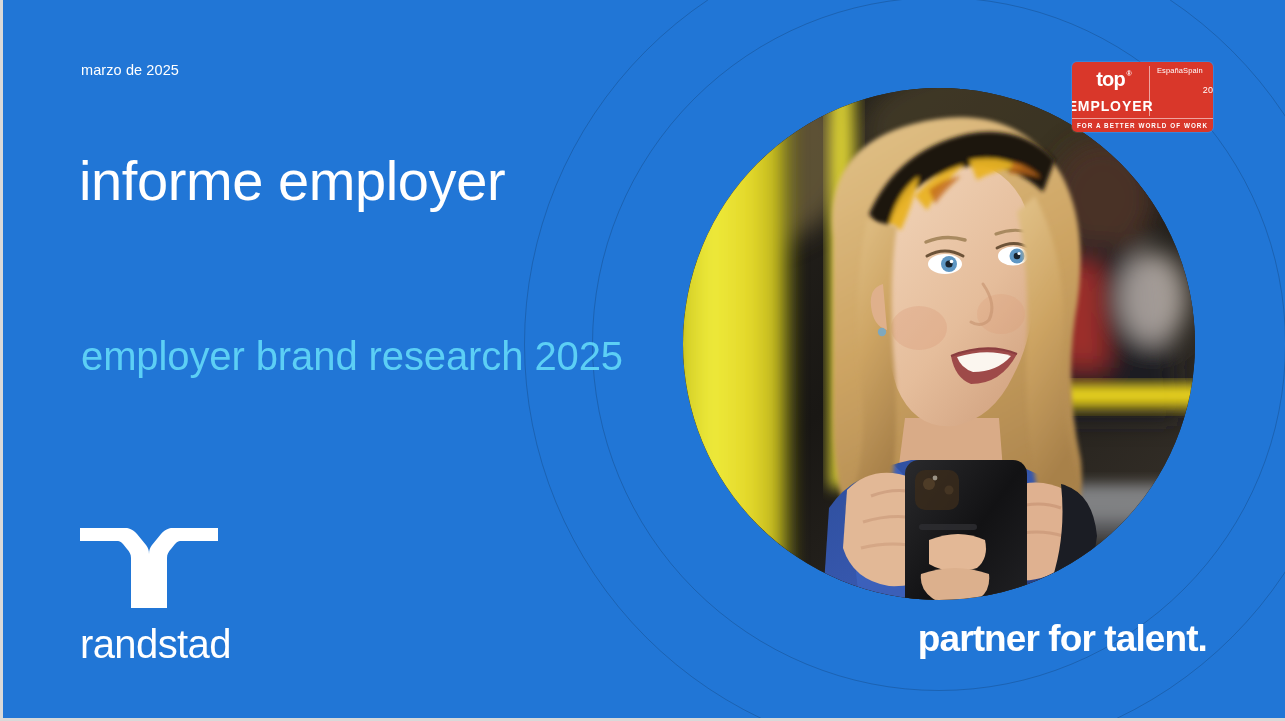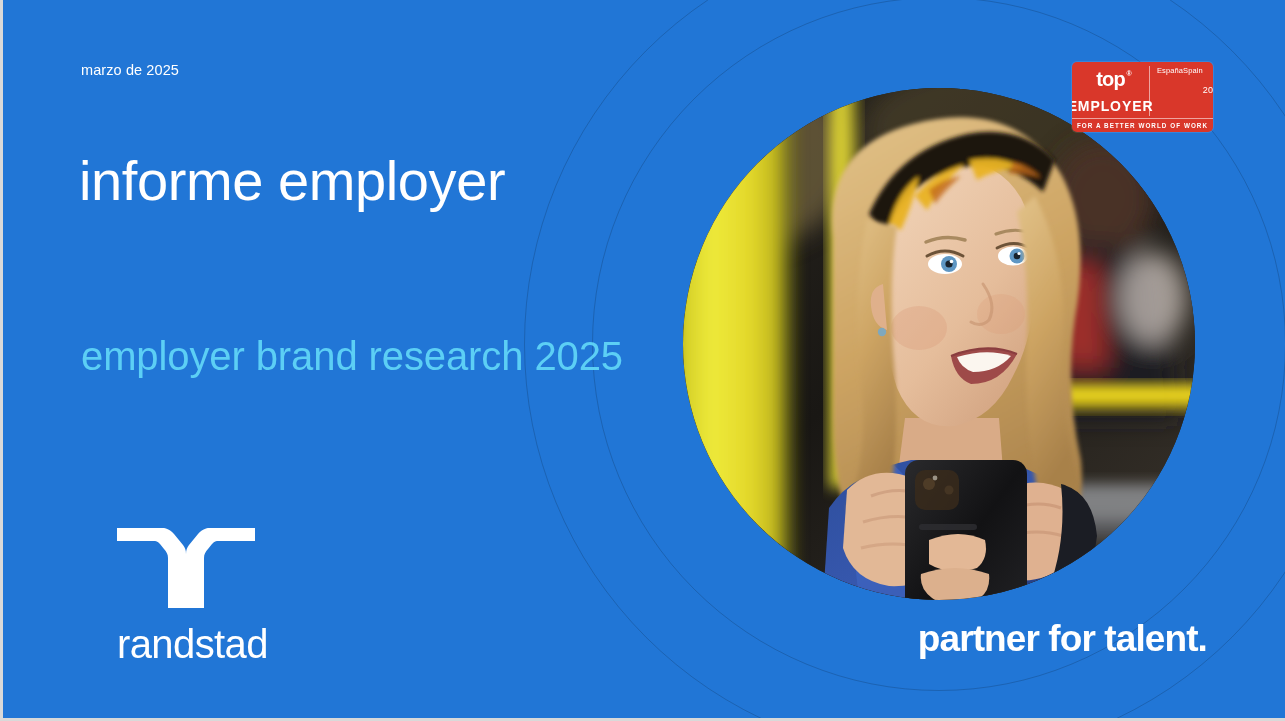--- a/index.html
+++ b/index.html
@@ -67,21 +67,20 @@
     font-weight:300;
     letter-spacing:-0.1px;
     white-space:nowrap;
   }
 
   
   #logo-block {
     position:absolute;
     left:77px; top:528px;
     width:240px;
-    margin-left:37px;
   }
   #logo-mark { display:block; width:138px; height:80px; }
   #logo-wordmark {
     display:block;
     margin-top:16px;
     color:#ffffff;
     font-size:40px;
     font-weight:300;
     letter-spacing:-0.6px;
     line-height:1;

